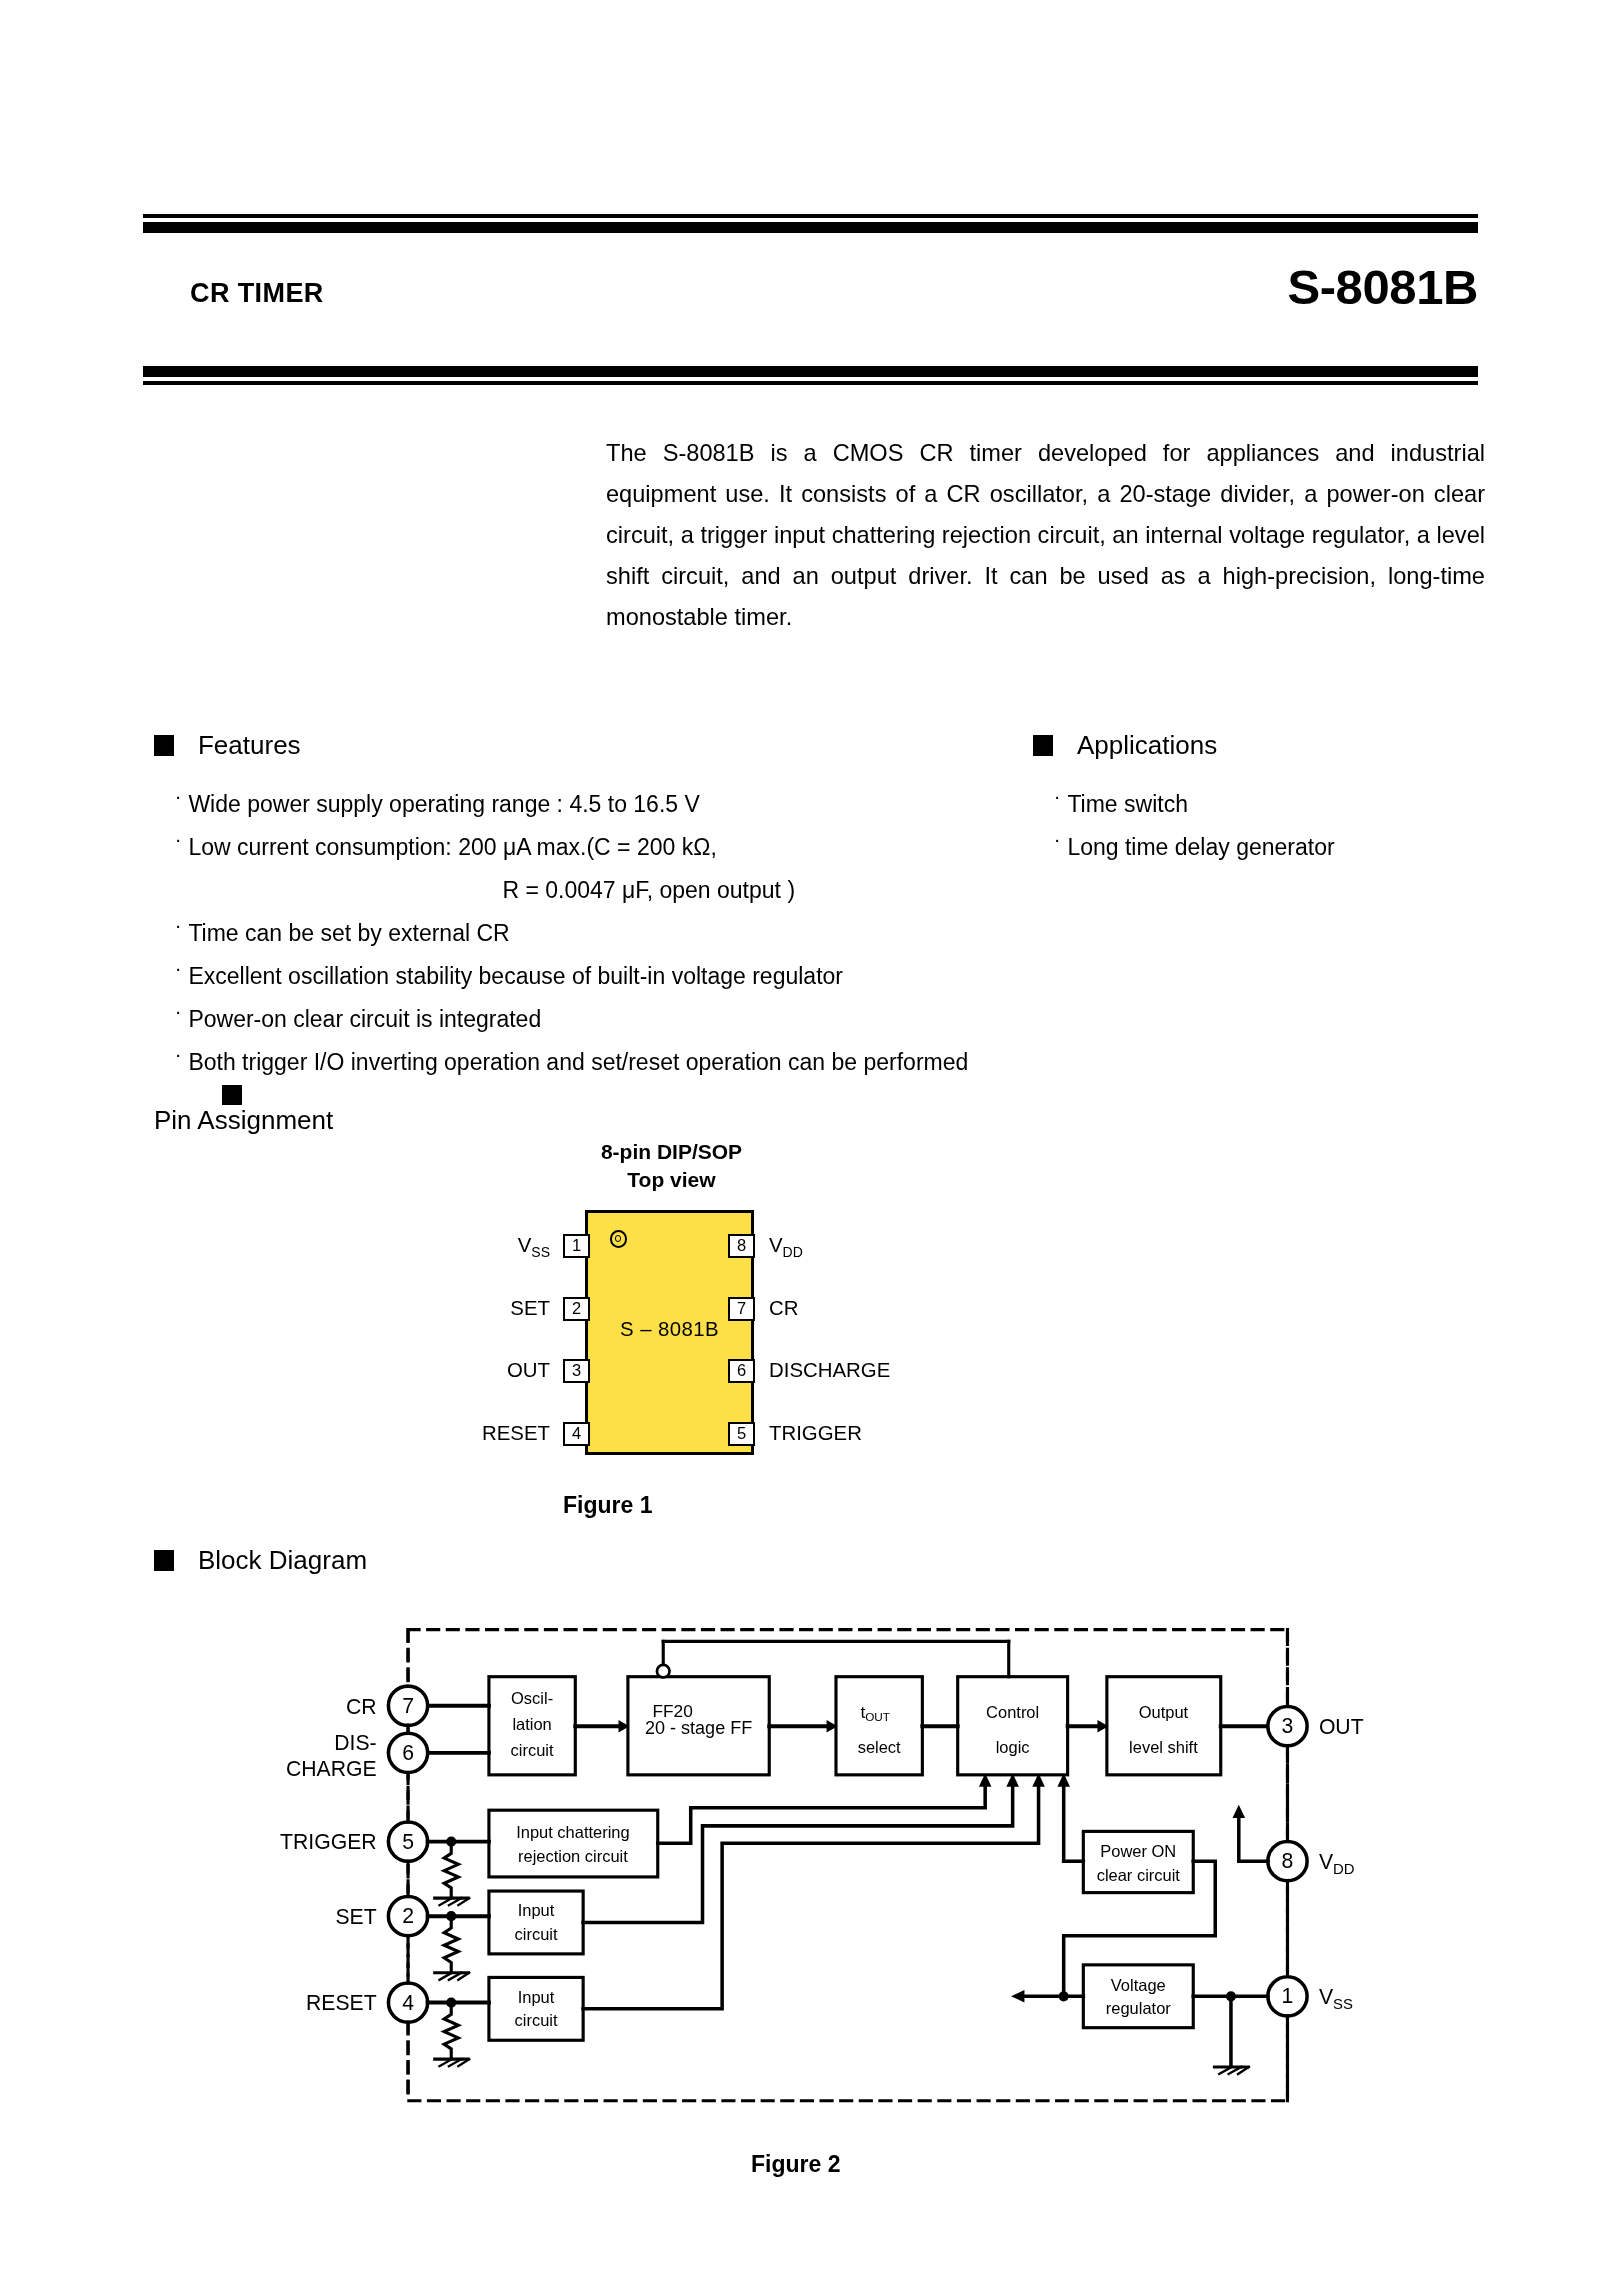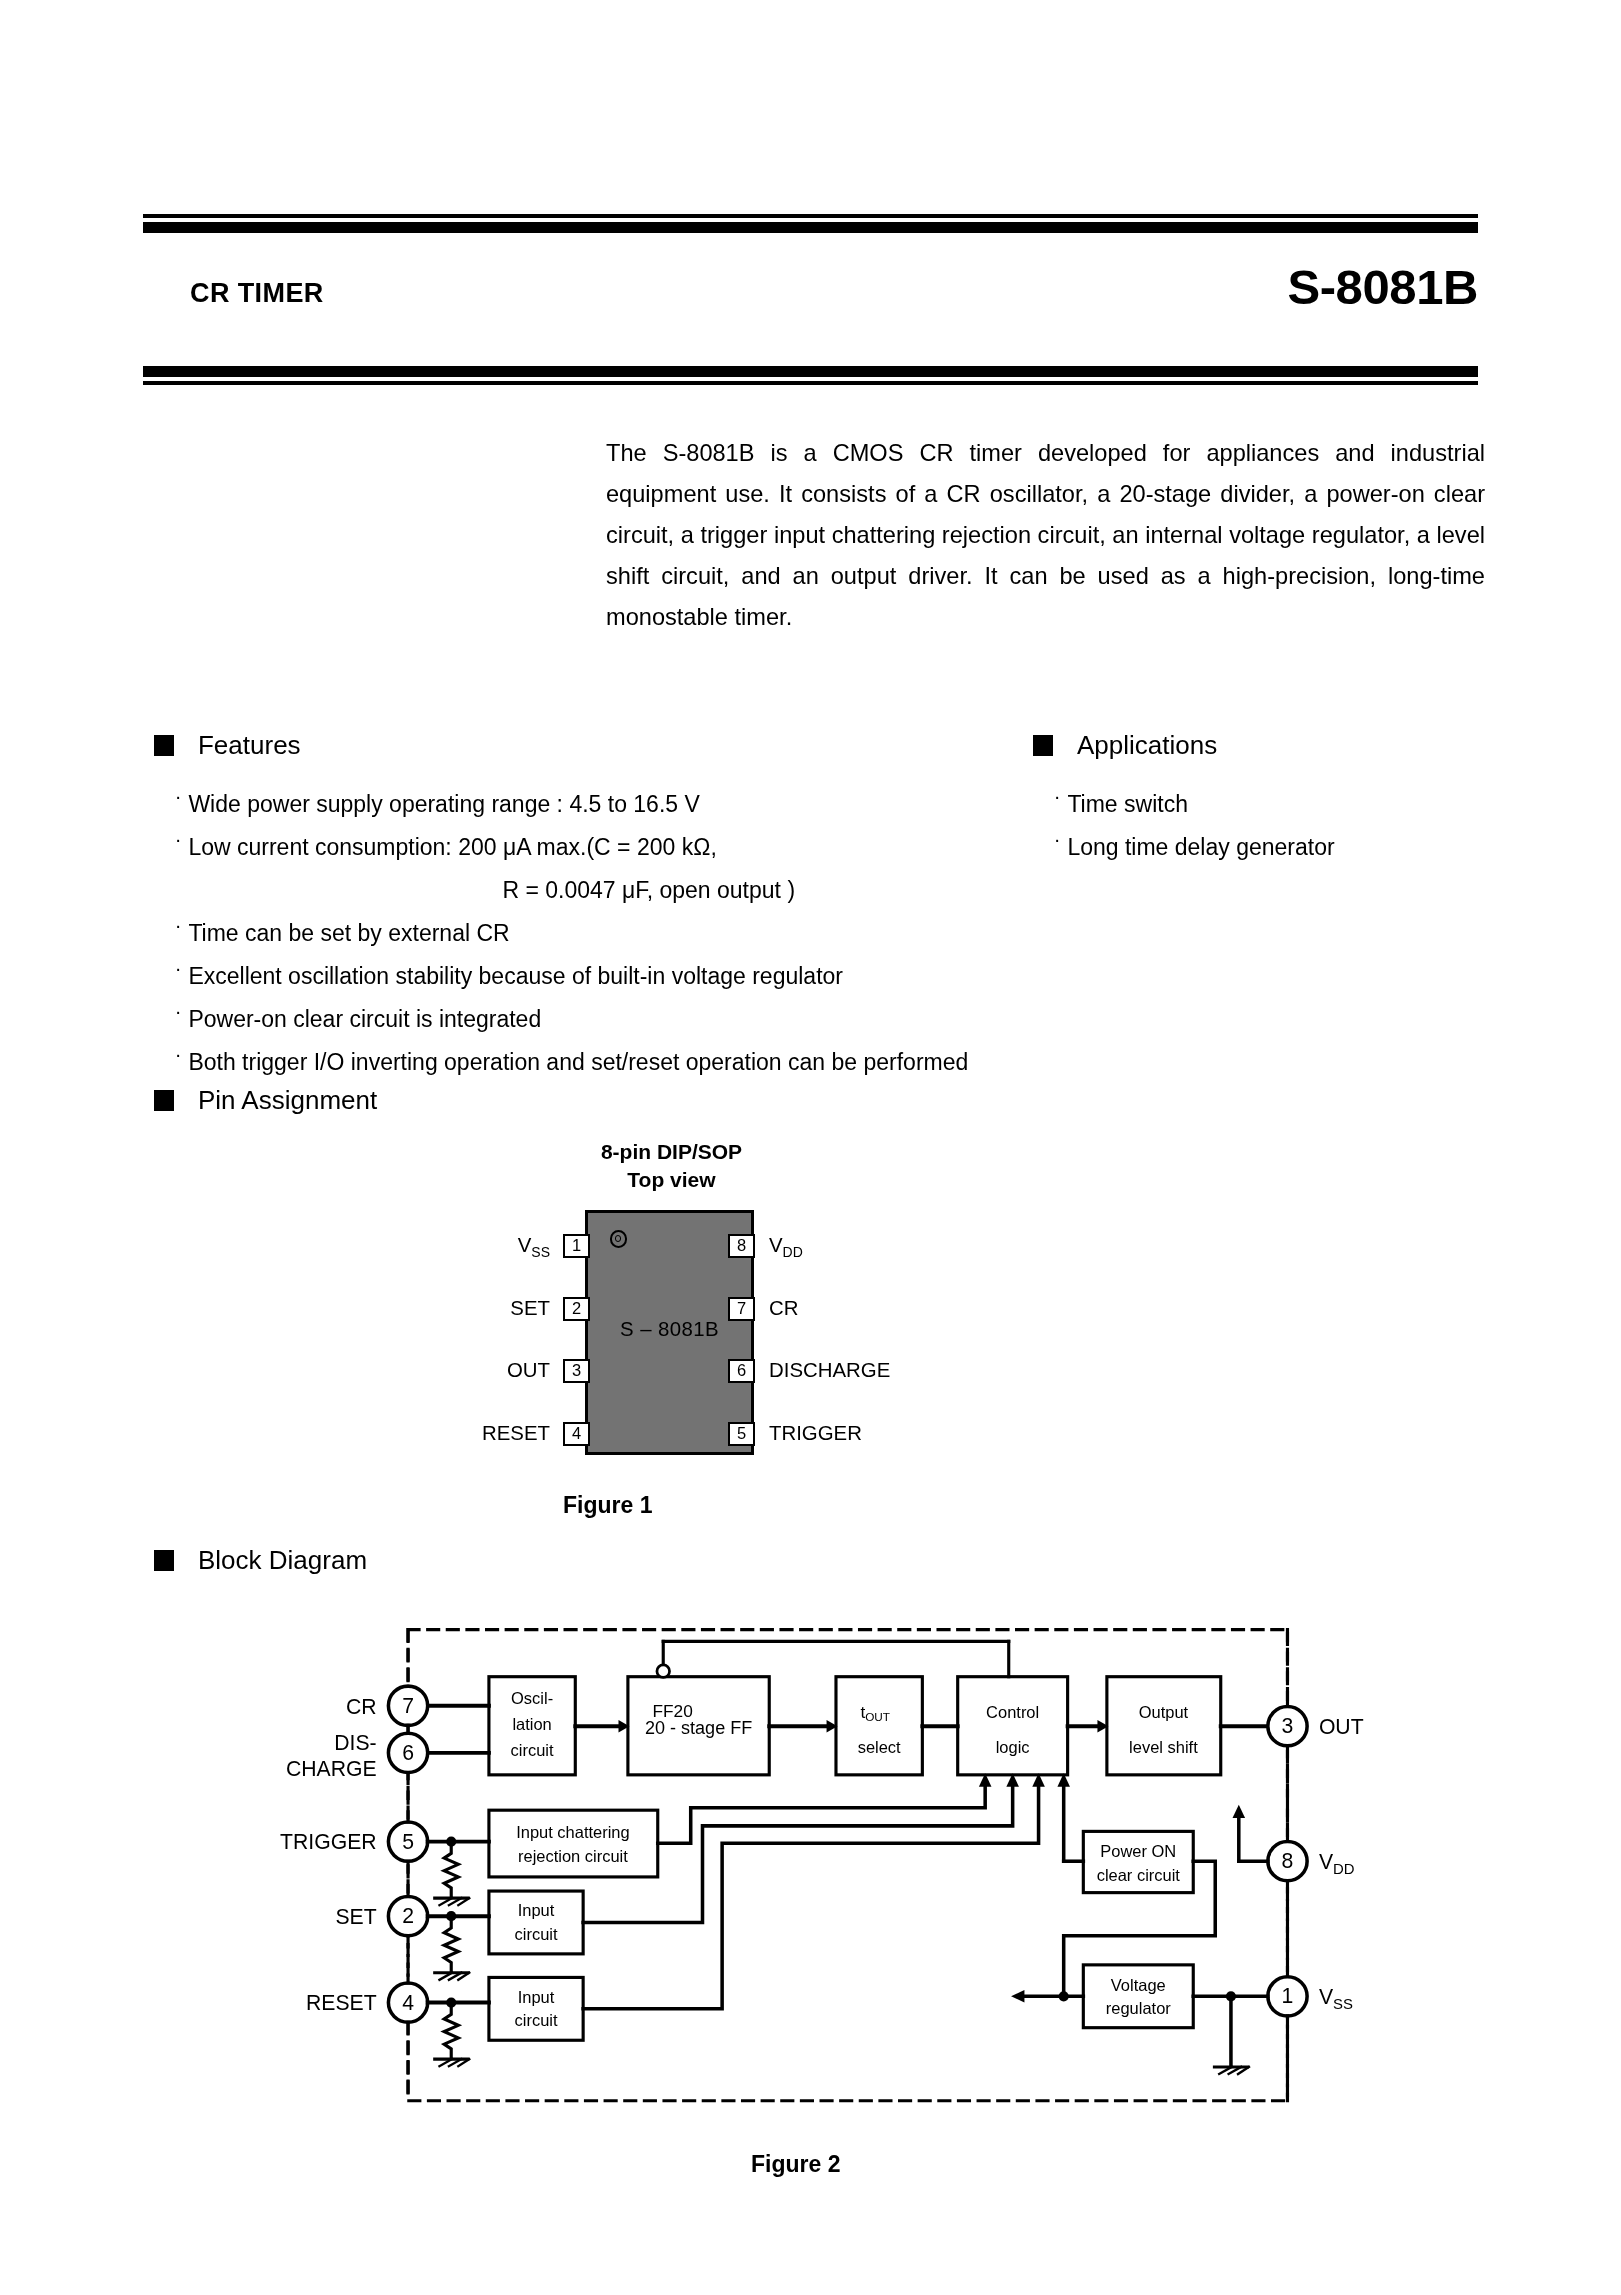--- a/index.html
+++ b/index.html
@@ -86,21 +86,21 @@
     background: #000;
     margin-right: 23.6px;
     flex: 0 0 auto;
   }
   .section-head .label {
     font-size: 26px;
     font-weight: normal;
   }
   #features-head    { left: 154px;  top: 730px; }
   #applications-head{ left: 1033px; top: 730px; }
-  #pin-head         { left: 154px;  top: 1085px; }
+  #pin-head         { left: 154px;  top: 1085px; flex-direction: column; }
   #block-head       { left: 154px;  top: 1545px; }
 
   
   .blist { position: absolute; font-size: 23px; }
   .brow {
     display: flex;
     align-items: flex-start;
     line-height: 35px;
   }
   .bdot {
@@ -134,21 +134,21 @@
     font-weight: 600;
   }
   #dip-body {
     position: absolute;
     left: 177px;
     top: 72px;
     width: 169px;
     height: 245px;
     border: 3.1px solid #000;
     box-sizing: border-box;
-    background: #737373;
+    background: #fde047;
   }
   #dip-part {
     position: absolute;
     left: 0; right: 0;
     top: 105px;
     text-align: center;
     font-size: 20.4px;
     letter-spacing: 0.4px;
   }
   #dip-dot {

